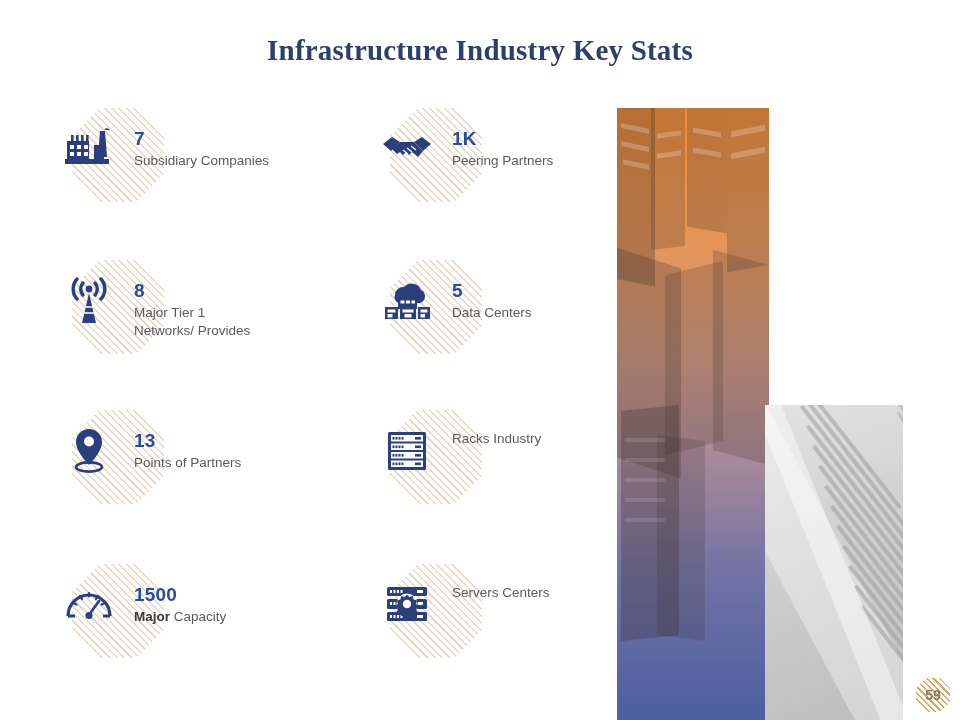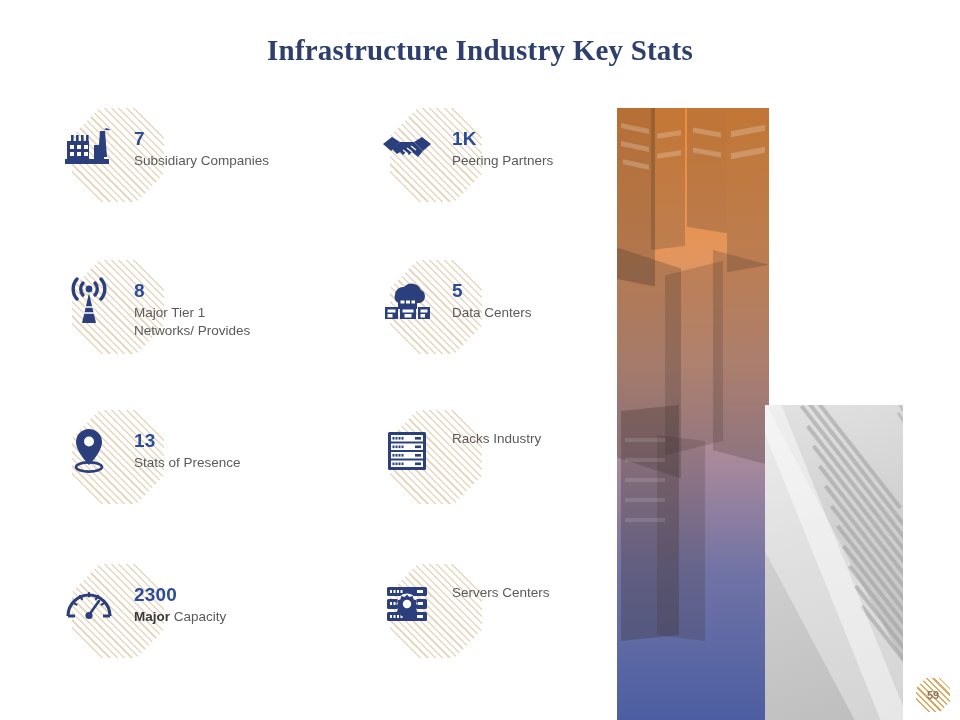--- a/index.html
+++ b/index.html
@@ -126,21 +126,21 @@
       repeating-linear-gradient(45deg,
         #d79a44 0px,#d79a44 1.6px,
         #ffffff 1.6px,#ffffff 4.4px);
     -webkit-clip-path:polygon(30% 0%,70% 0%,100% 30%,100% 70%,70% 100%,30% 100%,0% 70%,0% 30%);
     clip-path:polygon(30% 0%,70% 0%,100% 30%,100% 70%,70% 100%,30% 100%,0% 70%,0% 30%);
     opacity:.85;
   }
   .corner .cnum{
     position:absolute;inset:0;
     display:flex;align-items:center;justify-content:center;
-    font-size:11px;color:#8a7a63;font-weight:bold;
+    font-size:14px;color:#8a7a63;font-weight:bold;
   }
 </style>
 </head>
 <body>
 
 <div class="slide">
 
   <div class="title">Infrastructure Industry Key Stats</div>
 
   <div class="stats">
@@ -257,21 +257,21 @@
       <div class="icon">
         <svg width="40" height="48" viewBox="0 0 40 48" fill="currentColor">
           <path d="M20 2 a13 13 0 0 0 -13 13 c0 10 13 23 13 23 s13-13 13-23 A13 13 0 0 0 20 2 z"></path>
           <circle cx="20" cy="14.5" r="5" fill="#fff"></circle>
           <ellipse cx="20" cy="40" rx="13" ry="4.6" fill="none" stroke="currentColor" stroke-width="2.6"></ellipse>
         </svg>
       </div>
       <div class="txt">
         <div class="num">13</div>
         <div class="lbl">
-          <span>Stats of Presence</span>
+          <span>Points of Partners</span>
         </div>
       </div>
     </div>
 
     <div class="stat c1 r2">
       <div class="hexwrap">
           <div class="hex"></div>
         </div>
       <div class="icon">
         <svg width="44" height="44" viewBox="0 0 44 44" fill="currentColor">
@@ -316,21 +316,21 @@
       <div class="icon">
         <svg width="50" height="42" viewBox="0 0 50 42" fill="none" stroke="currentColor">
           <path d="M4 32 a21 21 0 1 1 42 0" stroke-width="3.2"></path>
           <path d="M4 32 h7 M39 32 h7" stroke-width="3.2"></path>
           <path d="M9.5 19 l3 1.6 M16 12 l2 3 M25 9 v3.4 M34 12 l-2 3 M40.5 19 l-3 1.6" stroke-width="2.2" stroke-linecap="round"></path>
           <path d="M25 31 L35 17" stroke-width="2.6" stroke-linecap="round"></path>
           <circle cx="25" cy="31.5" r="3.6" fill="currentColor" stroke="none"></circle>
         </svg>
       </div>
       <div class="txt">
-        <div class="num">2300</div>
+        <div class="num">1500</div>
         <div class="lbl">
           <b>Major</b><span> Capacity</span>
         </div>
       </div>
     </div>
 
     <div class="stat c1 r3">
       <div class="hexwrap">
           <div class="hex"></div>
         </div>

